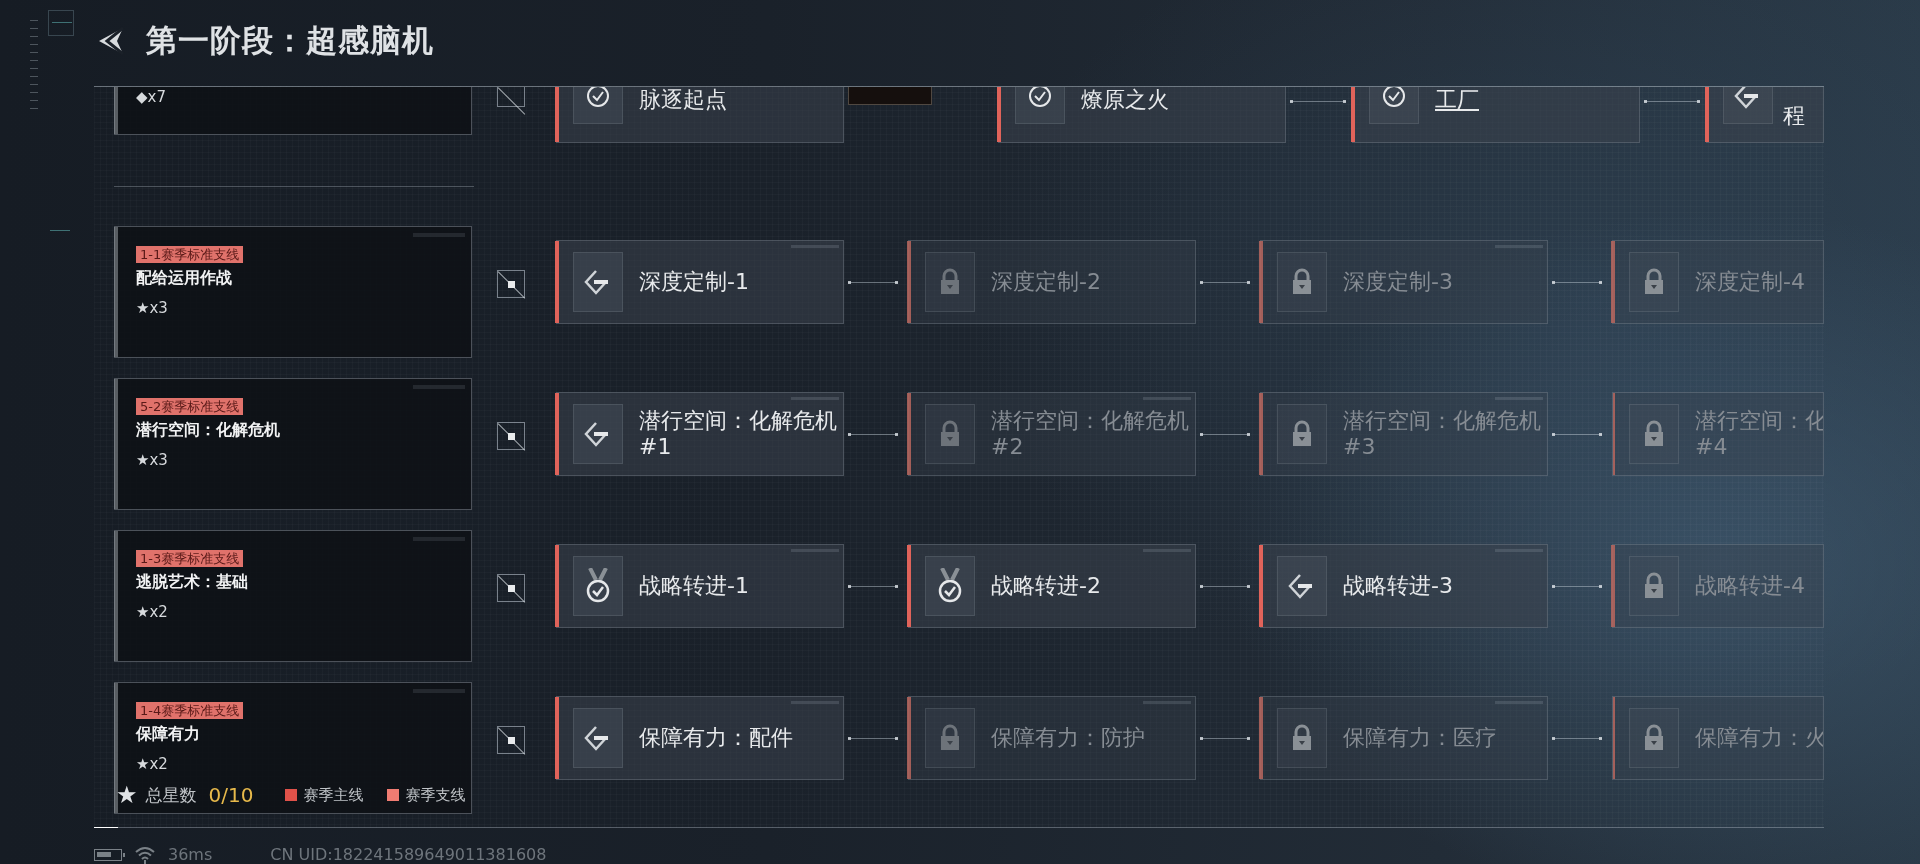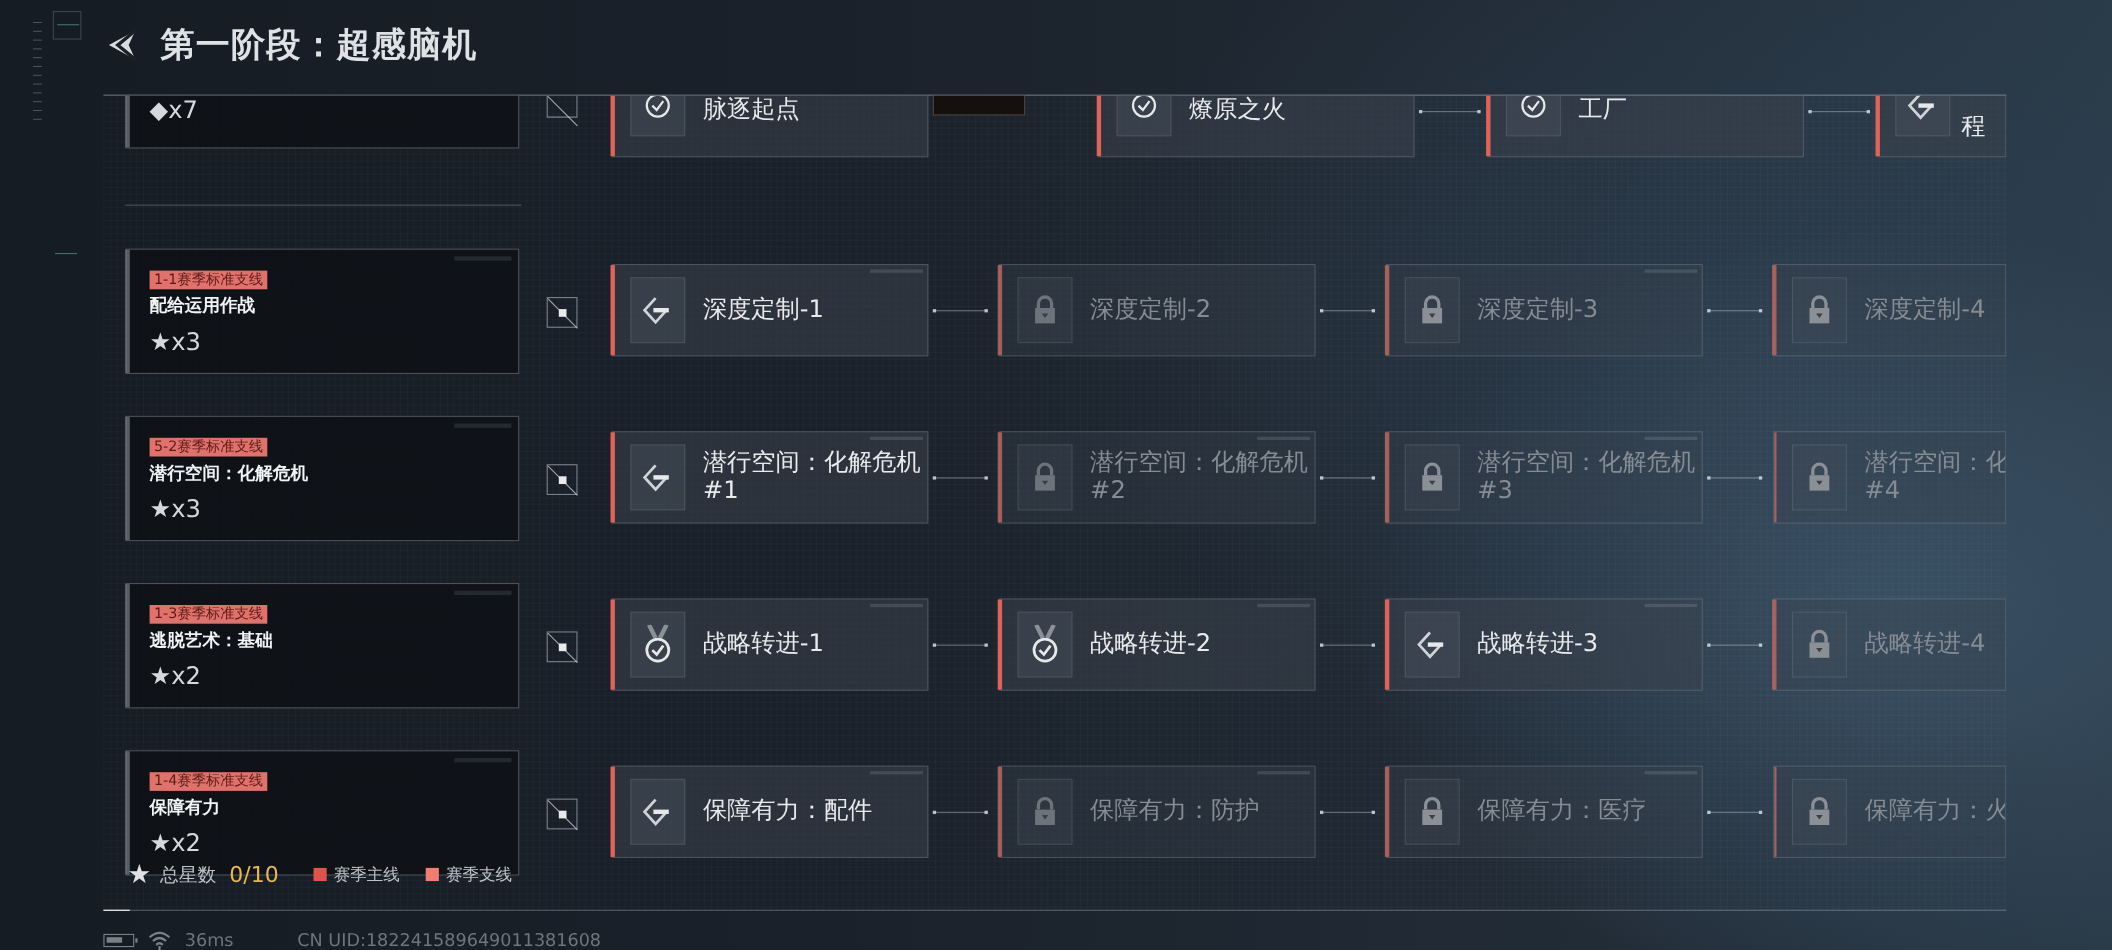--- a/index.html
+++ b/index.html
@@ -31,28 +31,28 @@
     background-image: linear-gradient(rgba(180,190,200,0.35) 1px, transparent 1px); background-size: 8px 8px; }
 
   .panel-top-line { position: absolute; left: 94px; top: 86px; width: 1730px; height: 1px; background: rgba(200,210,220,0.45); }
   .panel-bottom-line { position: absolute; left: 94px; top: 827px; width: 1730px; height: 1px; background: rgba(200,210,220,0.35); }
   .panel-bottom-line::before { content: ""; position: absolute; left: 0; top: 0; width: 24px; height: 1px; background: #fff; }
 
   .content-clip { position: absolute; left: 94px; top: 87px; width: 1730px; height: 740px; overflow: hidden; }
 
   .row { position: absolute; left: 0; width: 1730px; height: 96px; }
   .lane-card {
-    position: absolute; left: 20px; top: 0; width: 358px; height: 114px;
+    position: absolute; left: 20px; top: 0; width: 358px; height: 132px;
     background: rgba(14,17,22,0.88); border: 1.5px solid rgba(150,160,170,0.45);
   }
   .lane-card::before { content: ""; position: absolute; left: -1px; top: 0; width: 4px; height: 100%; background: rgba(150,155,160,0.55); }
   .lane-card .deco-bar { position: absolute; right: 6px; top: 6px; width: 52px; height: 4px; background: rgba(160,170,180,0.15); }
   .lane-tag { position: absolute; left: 21px; top: 19px; background: #e0726b; color: #5a1a18; font-size: 13px; padding: 0 4px; line-height: 17px; height: 17px; }
   .lane-title { position: absolute; left: 21px; top: 41px; font-size: 16px; font-weight: bold; color: #f2f3f4; white-space: nowrap; }
-  .lane-stars { position: absolute; left: 21px; top: 72px; font-size: 22px; color: #d6d9dc; }
+  .lane-stars { position: absolute; left: 21px; top: 72px; font-size: 15px; color: #d6d9dc; }
 
   .expand-toggle { position: absolute; left: 403px; width: 28px; height: 28px; border: 1px solid rgba(200,210,220,0.55); cursor: pointer; }
   .expand-toggle .diag { position: absolute; left: 13px; top: -5px; width: 1px; height: 38px; background: rgba(220,225,230,0.7); transform: rotate(-45deg); }
   .expand-toggle .sq { position: absolute; left: 10px; top: 10px; width: 7px; height: 7px; background: #e8eaec; }
 
   .node {
     position: absolute; width: 288px; height: 84px;
     background: rgba(58,66,76,0.55); border: 1px solid rgba(150,160,170,0.3);
     cursor: pointer;
   }
@@ -133,32 +133,32 @@
       
     </div>
     <div class="node" style="left:904px;top:0;width:288px;height:96px;">
       <div class="accent"></div>
       <div class="icon-box" style="top:20px;height:56px;">
         <svg width="24" height="24" viewBox="0 0 24 24">
             <circle cx="12" cy="12" r="10" fill="none" stroke="#e6e8ea" stroke-width="2"></circle>
             <path d="M7 12 L11 16 L17 8" fill="none" stroke="#e6e8ea" stroke-width="2"></path>
           </svg>
       </div>
-      <div class="label" style="top:52px;">燎原之火</div>
+      <div class="label" style="top:52px;font-family:Liberation Serif, serif;">燎原之火</div>
     </div>
     <div class="connector" style="left:1196px;top:54px;width:56px;"></div>
     <div class="node" style="left:1258px;top:0;width:288px;height:96px;">
       <div class="accent"></div>
       <div class="icon-box" style="top:20px;height:56px;">
         <svg width="24" height="24" viewBox="0 0 24 24">
             <circle cx="12" cy="12" r="10" fill="none" stroke="#e6e8ea" stroke-width="2"></circle>
             <path d="M7 12 L11 16 L17 8" fill="none" stroke="#e6e8ea" stroke-width="2"></path>
           </svg>
       </div>
-      <div class="label" style="top:52px;">工厂</div>
+      <div class="label" style="top:52px;text-decoration:underline;">工厂</div>
     </div>
     <div class="connector" style="left:1550px;top:54px;width:56px;"></div>
     <div class="node" style="left:1612px;top:0;width:118px;height:96px;">
       <div class="accent"></div>
       <div class="icon-box" style="top:20px;height:56px;">
         <svg width="30" height="26" viewBox="0 0 30 26">
             <path d="M13 2 L3 13 L13 24 L23 13" fill="none" stroke="#d0d4d8" stroke-width="2.5"></path>
             <rect x="11" y="11" width="14" height="4" fill="#e6e8ea"></rect>
           </svg>
       </div>

